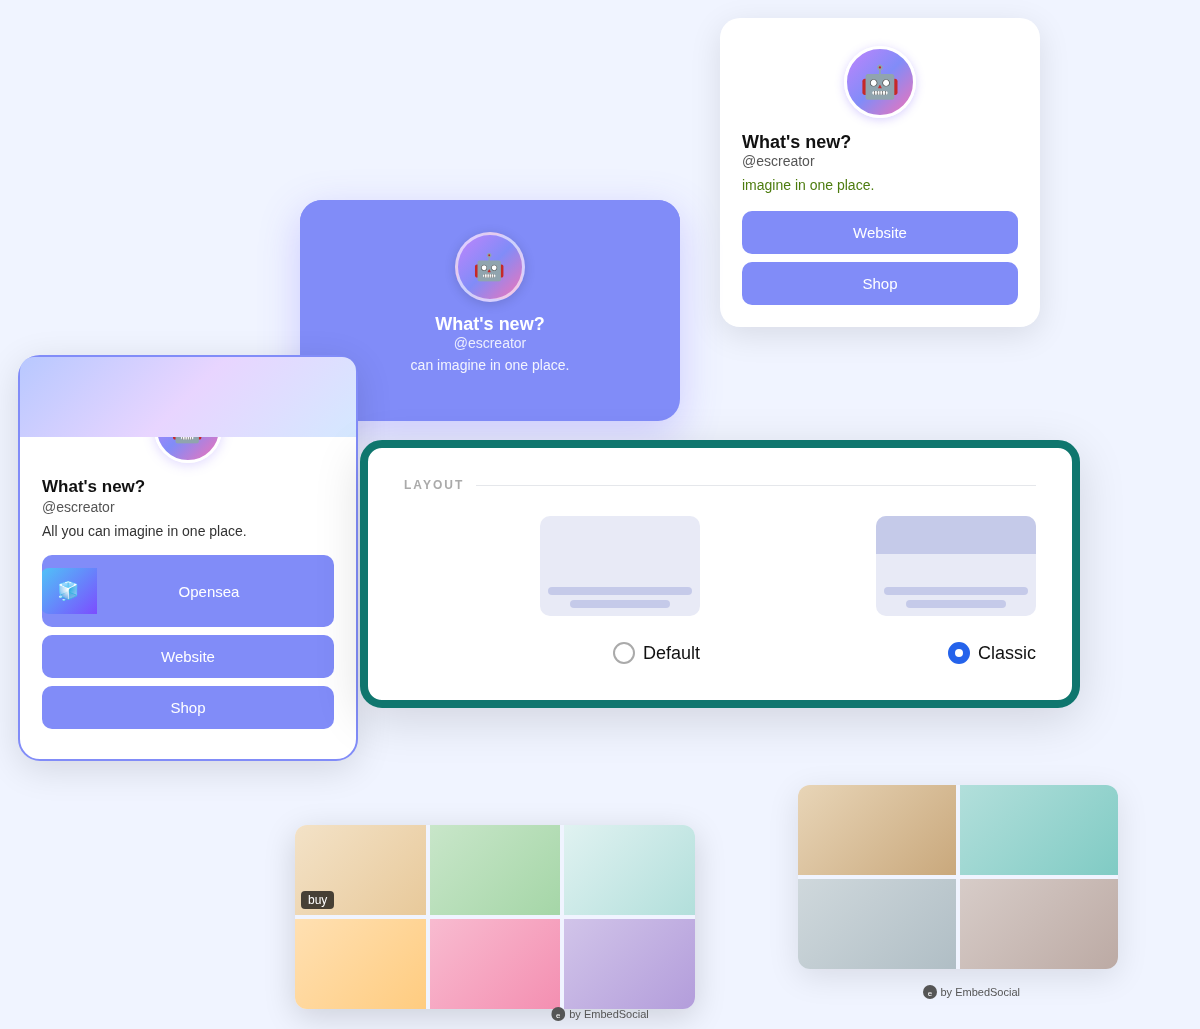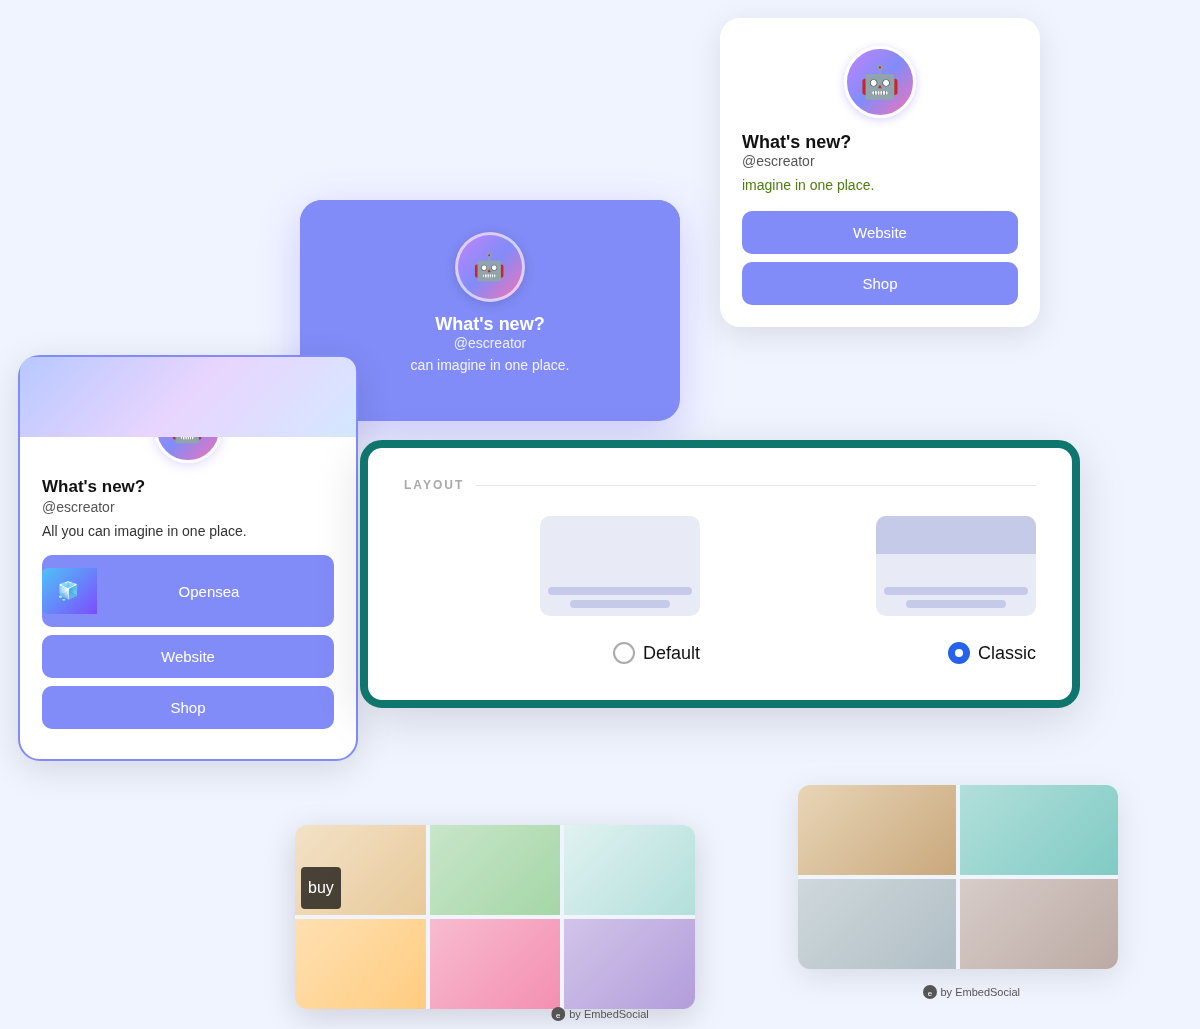--- a/index.html
+++ b/index.html
@@ -392,22 +392,22 @@
       height: 90px;
       position: relative;
       overflow: hidden;
     }
     .photo-cell .buy-tag {
       position: absolute;
       bottom: 6px;
       left: 6px;
       background: rgba(0,0,0,0.7);
       color: #fff;
-      font-size: 16px;
-      padding: 12px 7px;
+      font-size: 12px;
+      padding: 2px 7px;
       border-radius: 4px;
     }
     .embed-footer {
       position: absolute;
       bottom: 8px;
       left: 50%;
       transform: translateX(-50%);
       font-size: 11px;
       color: #555;
       display: flex;

